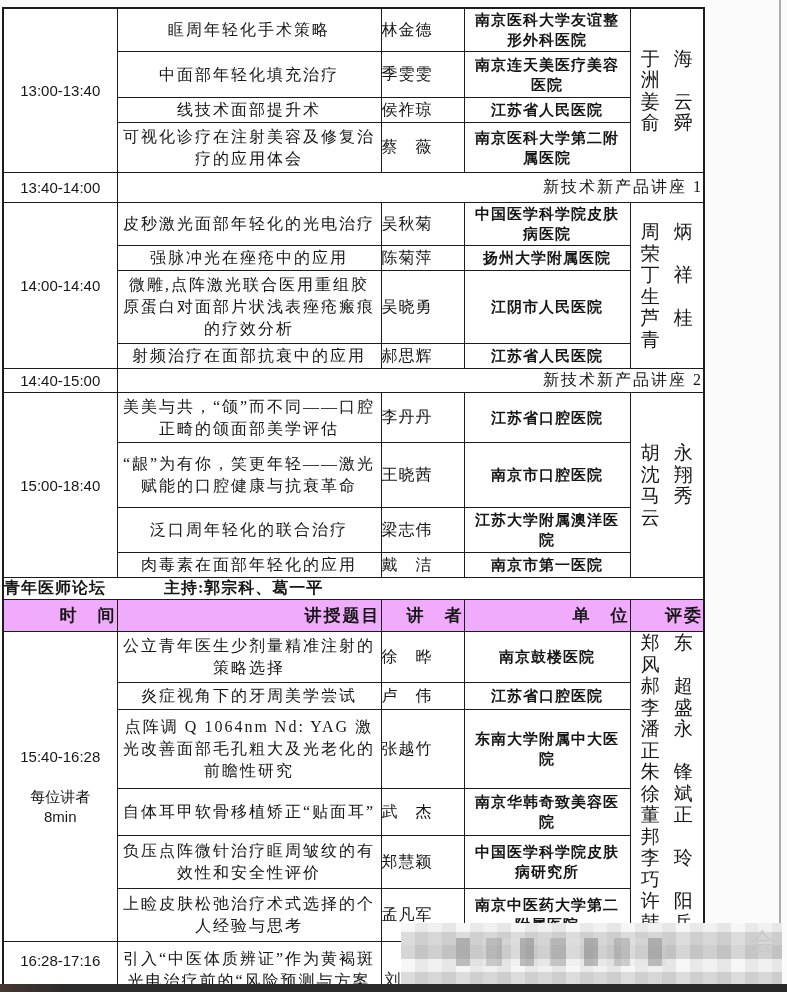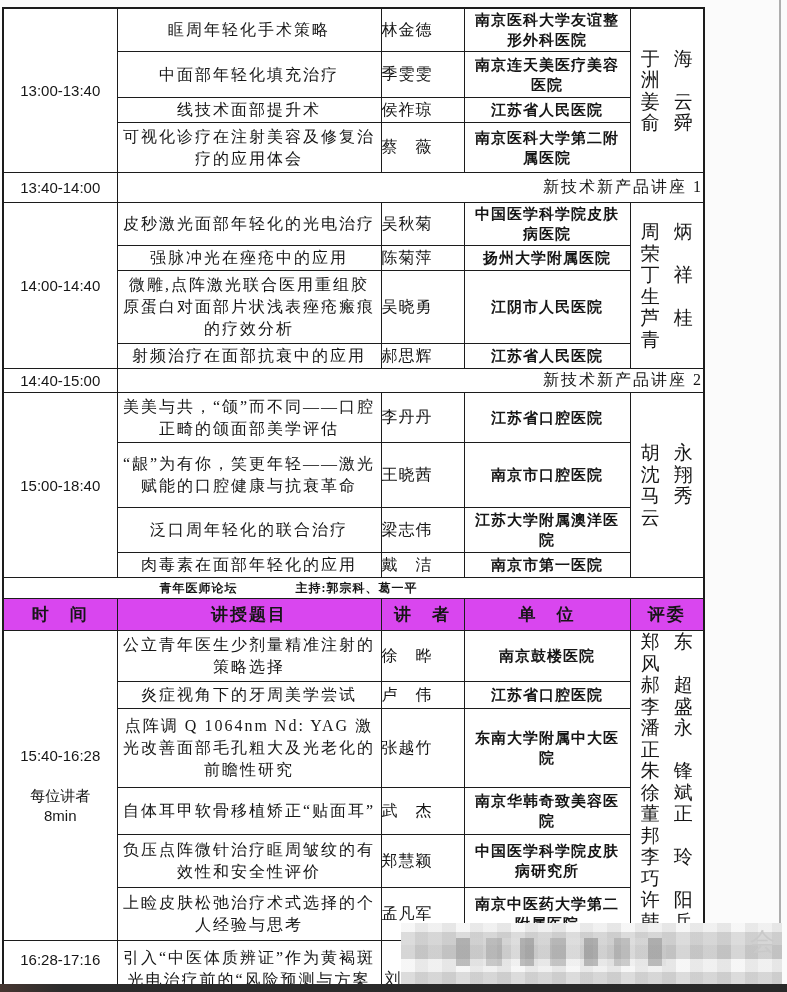--- a/index.html
+++ b/index.html
@@ -16,23 +16,23 @@
   .c-time{font-family:"Liberation Sans","DejaVu Sans",sans-serif;font-size:15px;text-align:center;}
   .time-line{min-height:20px;line-height:20px;}
   .c-topic{font-size:16px;letter-spacing:2px;line-height:22px;text-align:center;padding:1px 5px;}
   .c-speaker{font-size:16px;letter-spacing:1px;text-align:left;}
   .c-speaker.partial{text-align:left;padding-left:3px;}
   .c-unit{font-size:15px;letter-spacing:1px;line-height:20px;text-align:center;padding:1px 7px;font-weight:bold;}
   .c-judges{padding:0 9px;}
   .judge-name{width:52px;margin:0 auto;font-size:19px;line-height:21.5px;
     text-align:justify;text-align-last:justify;}
   .c-section{font-size:16px;letter-spacing:2px;text-align:right;}
-  .c-forum{text-align:center;font-weight:bold;font-size:12px;letter-spacing:1px;padding-right:130px;}
+  .c-forum{font-weight:bold;font-size:16px;letter-spacing:1px;padding-right:130px;}
   .forum-title{margin-right:58px;}
-  .c-header{font-size:17px;font-weight:bold;letter-spacing:2px;text-align:center;background:#d946ef;}
+  .c-header{font-size:17px;font-weight:bold;letter-spacing:2px;text-align:right;background:#f0abfc;}
   
   .scan-edge{position:absolute;left:779px;top:0;width:2px;height:984px;background:#aeaeae;}
   .mosaic{
     position:absolute;left:401px;top:923px;width:381px;height:62px;
     background-color:#ececec;
     background-image:
       repeating-linear-gradient(0deg, rgba(205,205,205,.55) 0 13px, rgba(255,255,255,.5) 13px 26px, rgba(178,178,178,.4) 26px 40px),
       repeating-linear-gradient(90deg, rgba(238,238,238,.9) 0 14px, rgba(188,188,188,.55) 14px 27px, rgba(224,224,224,.8) 27px 41px, rgba(168,168,168,.45) 41px 55px);
   }
   .mosaic-accent{

